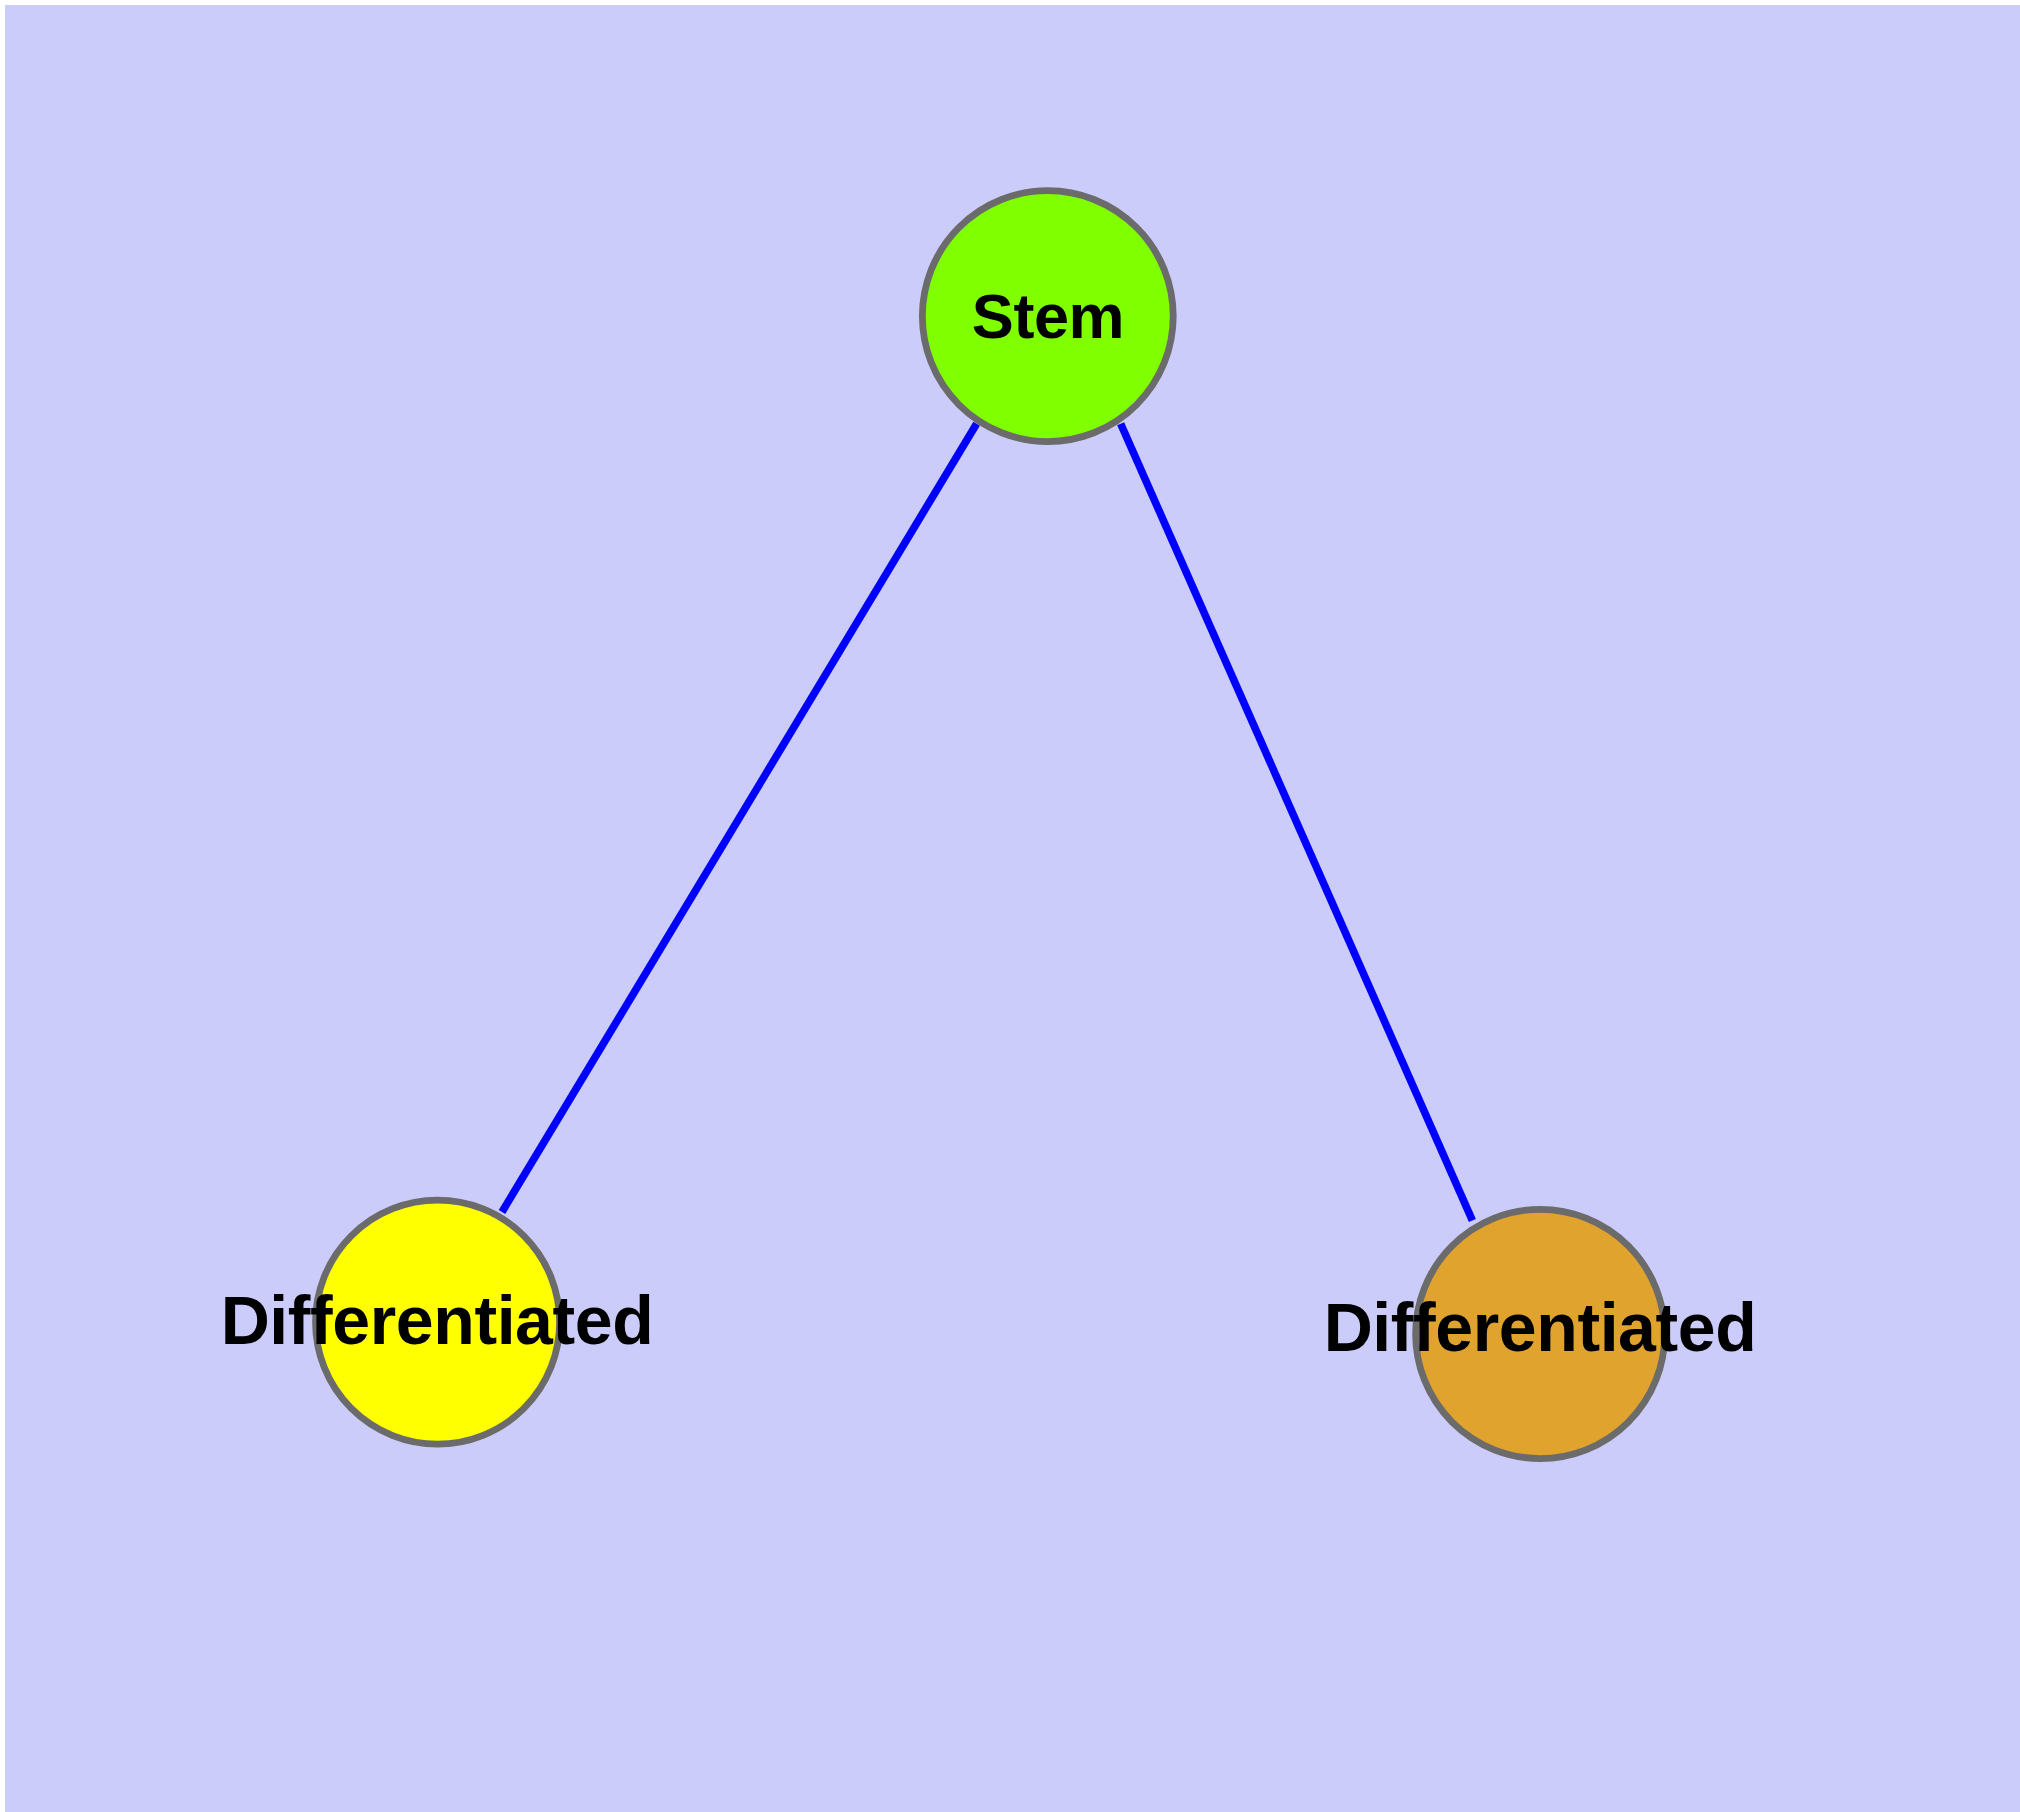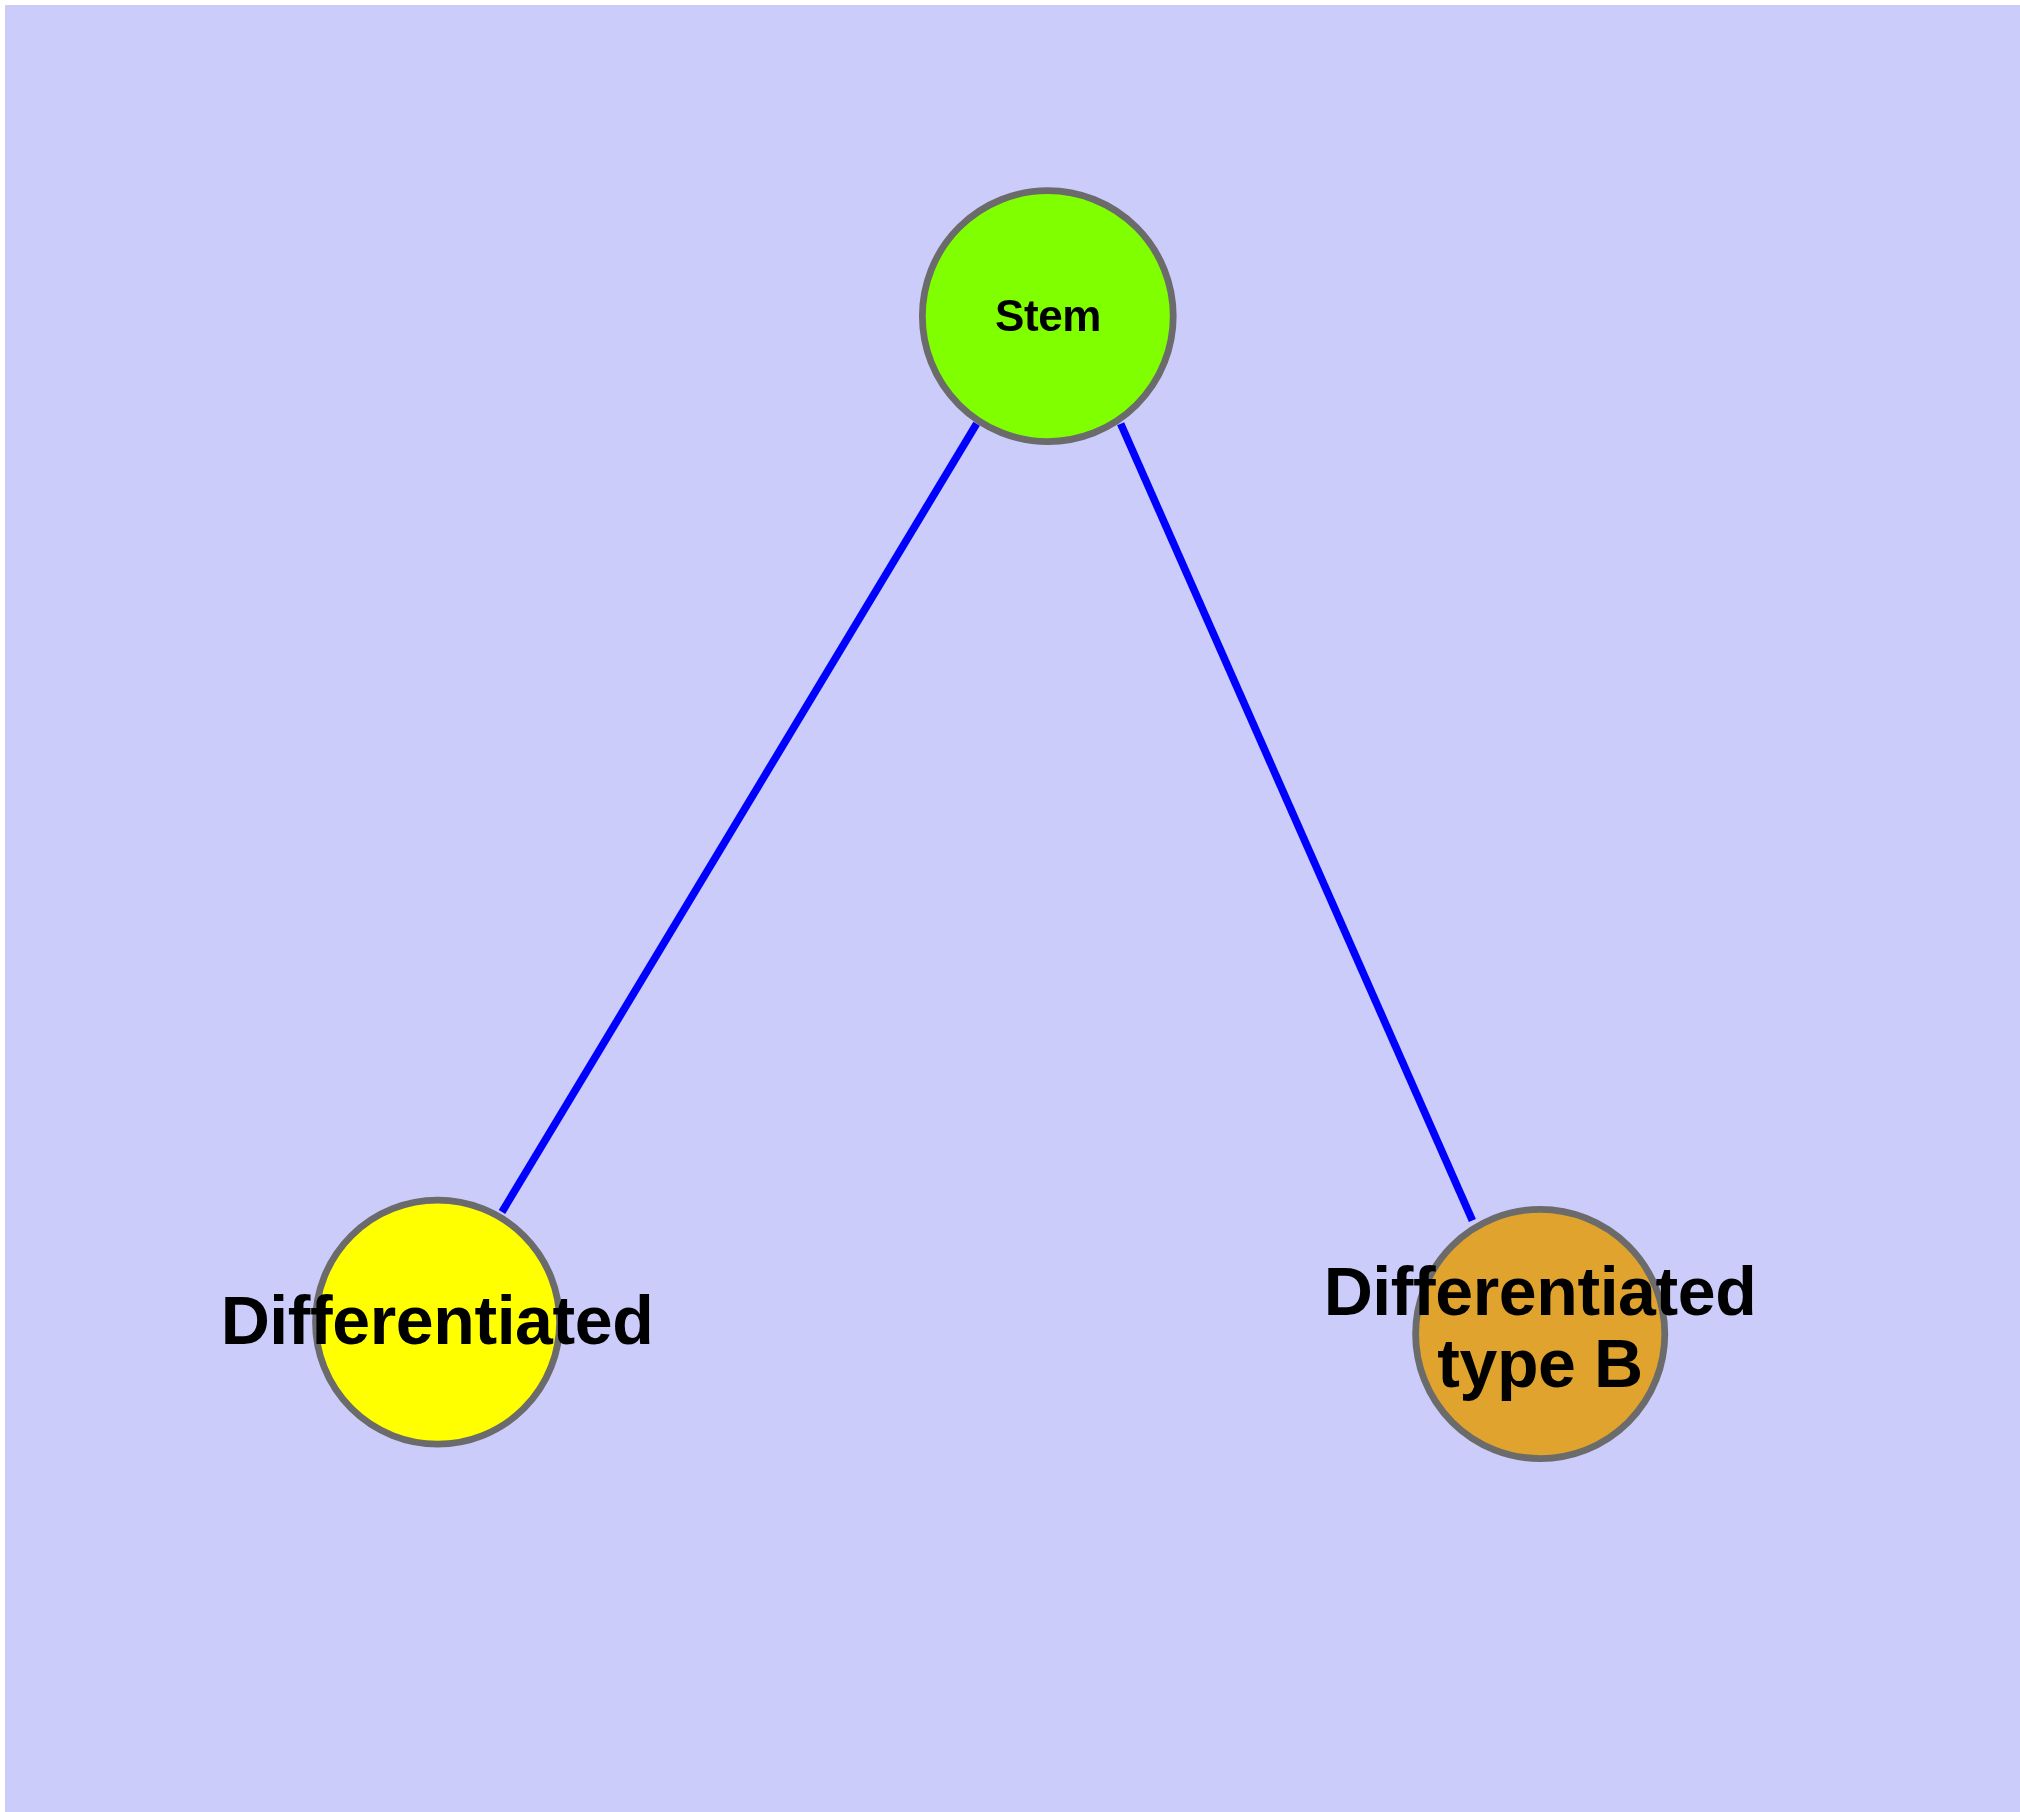--- a/index.html
+++ b/index.html
@@ -35,21 +35,21 @@
     color: #000000;
     font-weight: bold;
     text-align: center;
     white-space: nowrap;
     line-height: 1.06;
     letter-spacing: -0.4px;
     pointer-events: none;
     transform: translate(-50%, -50%);
   }
   .label-stem {
-    font-size: 44px;
+    font-size: 63px;
   }
   .label-diff {
     font-size: 68px;
   }
 </style>
 </head>
 <body>
 
 <div id="canvas">
   <div id="plot-area"></div>
@@ -69,16 +69,15 @@
   <div class="node-label label-stem" style="left:1048px; top:316px;">
     <div>Stem</div>
   </div>
 
   <div class="node-label label-diff" style="left:437px; top:1320px;">
     <div>Differentiated</div>
   </div>
 
   <div class="node-label label-diff" style="left:1540px; top:1327px;">
     <div>Differentiated</div>
-    <div>type B</div>
   </div>
 </div>
 
 
 </body></html>

